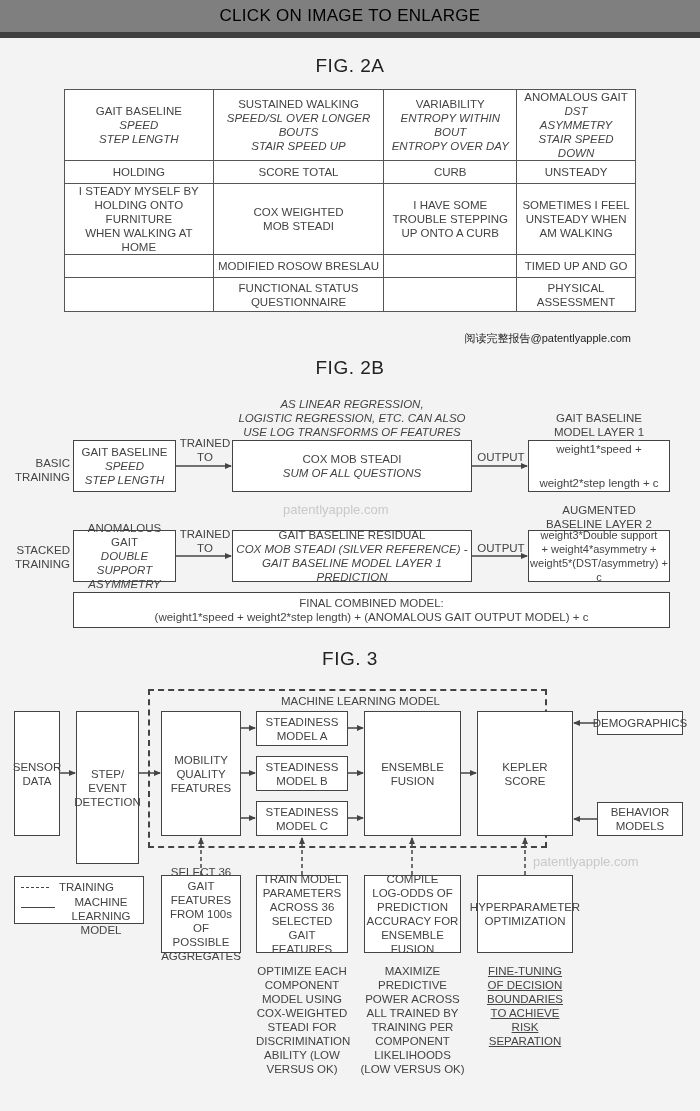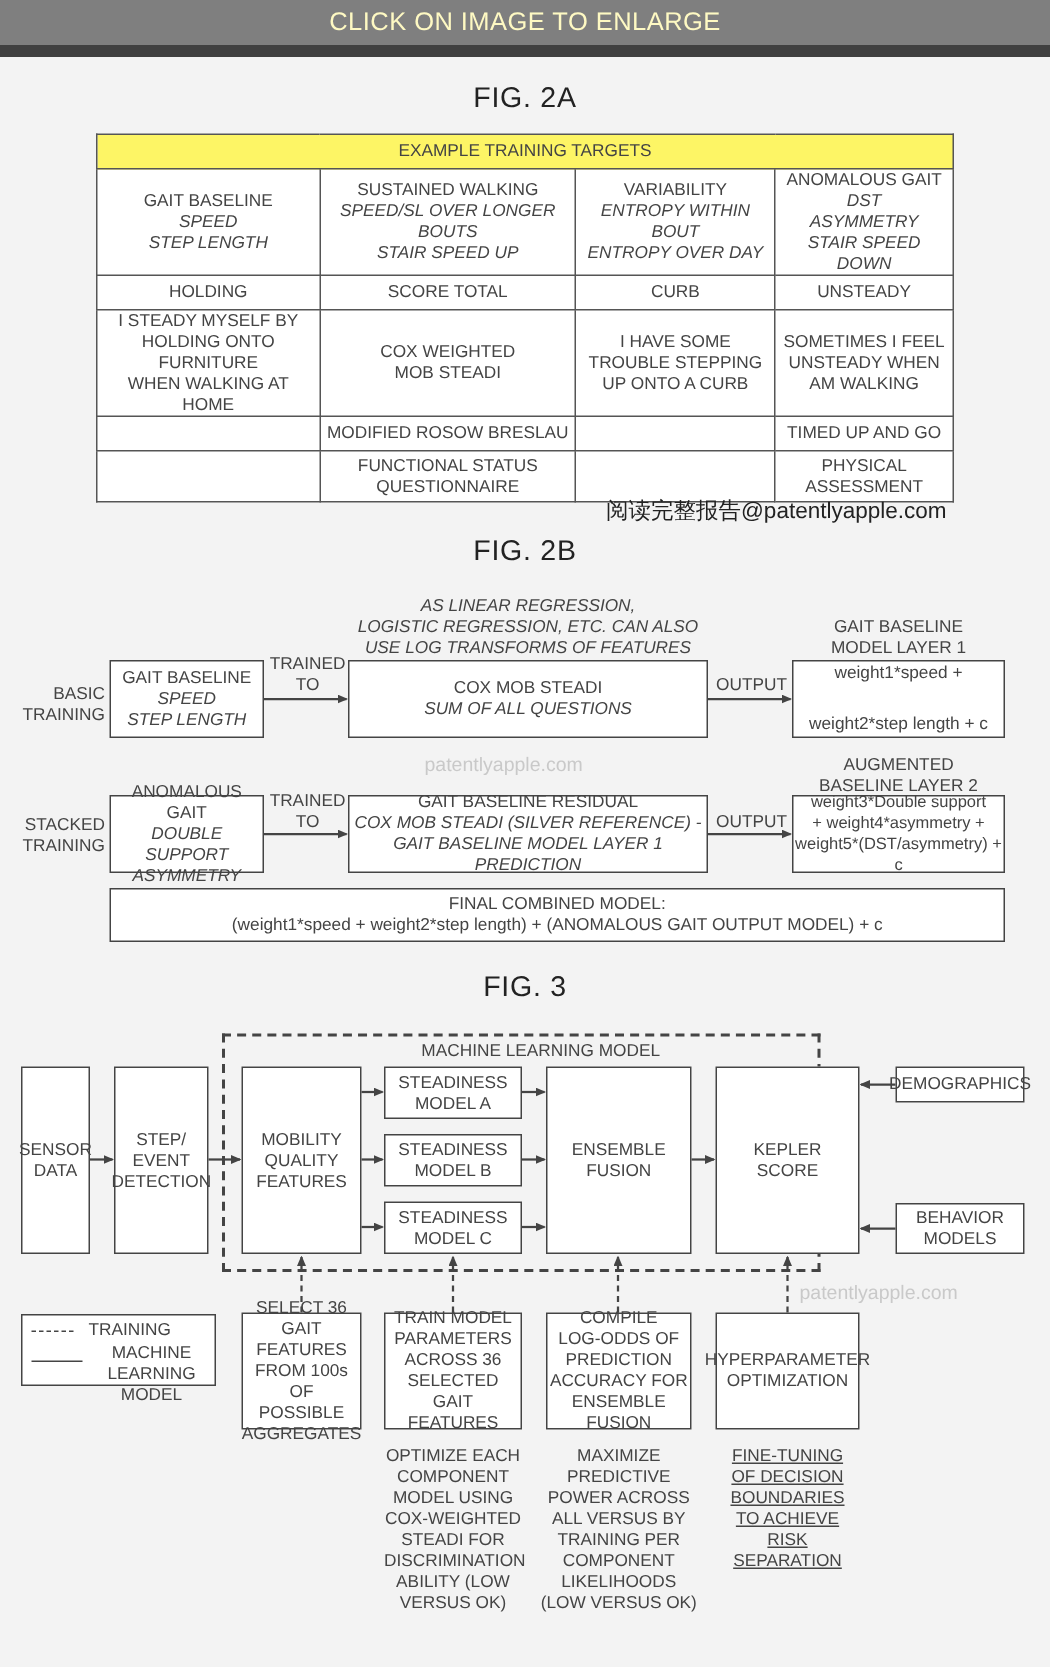--- a/index.html
+++ b/index.html
@@ -1,30 +1,30 @@
 <!DOCTYPE html>
 <html><head>
   <meta charset="utf-8">
   <style>
     * { box-sizing: border-box; margin: 0; padding: 0; }
     html, body { width: 700px; height: 1111px; background: #f3f3f3; overflow: hidden; }
     body { position: relative; font-family: "Liberation Sans", sans-serif; color: #333; }
     .abs { position: absolute; }
-    .banner { left: 0; top: 0; width: 700px; height: 38px; background: #7f7f7f; color: #fef9c3; font-size: 17px; letter-spacing: 0.3px; display: flex; align-items: center; justify-content: center; border-bottom: 8px solid #404040; cursor: pointer; }
+    .banner { left: 0; top: 0; width: 700px; height: 38px; background: #7f7f7f; color: #000000; font-size: 17px; letter-spacing: 0.3px; display: flex; align-items: center; justify-content: center; border-bottom: 6px solid #404040; cursor: pointer; }
     .figtitle { font-size: 19px; color: #222; letter-spacing: 0.5px; width: 700px; text-align: center; left: 0; }
     .b { border: 1.5px solid #444; background: #fff; }
     .c { display: flex; flex-direction: column; align-items: center; justify-content: center; text-align: center; font-size: 11.5px; line-height: 14px; color: #444; }
     .i { font-style: italic; }
     .t { font-size: 11.5px; line-height: 14px; color: #444; text-align: center; }
 
     
     table.ft { position: absolute; left: 64px; top: 89px; width: 572px; border-collapse: collapse; background: #fff; }
     table.ft td { border: 1.5px solid #555; text-align: center; font-size: 11.5px; line-height: 14px; color: #444; padding: 0 2px; vertical-align: middle; }
     table.ft tr.hd td { background: #fdf565; height: 23px; }
-    .wm { font-size: 15px; color: #222; }
+    .wm { font-size: 11px; color: #222; }
     .wm2 { font-size: 13px; color: #c9c9c9; }
     .dash { border: 2px dashed #444; }
     svg.ov { position: absolute; left: 0; top: 0; pointer-events: none; }
   </style>
 </head>
 <body>
 
 <div class="abs banner">
   <span>CLICK ON IMAGE TO ENLARGE</span>
 </div>
@@ -32,23 +32,20 @@
 <div class="abs figtitle" style="top:55px;">FIG. 2A</div>
 
 <table class="ft">
   <colgroup>
       <col style="width:149px">
       <col style="width:171px">
       <col style="width:133px">
       <col style="width:119px">
     </colgroup>
   <tbody>
-      <tr class="hd">
-    <td colspan="4">EXAMPLE TRAINING TARGETS</td>
-  </tr>
   <tr style="height:62px">
     <td>
           <div>GAIT BASELINE</div>
           <div class="i">SPEED</div>
           <div class="i">STEP LENGTH</div>
         </td>
     <td>
           <div>SUSTAINED WALKING</div>
           <div class="i">SPEED/SL OVER LONGER BOUTS</div>
           <div class="i">STAIR SPEED UP</div>
@@ -188,21 +185,21 @@
 
 <div class="abs figtitle" style="top:648px;">FIG. 3</div>
 
 <div class="abs dash" style="left:148px; top:689px; width:399px; height:159px;"></div>
 <div class="abs t" style="left:260px; top:694px; width:180px; text-align:right;">MACHINE LEARNING MODEL</div>
 
 <div class="abs b c" style="left:14px; top:711px; width:46px; height:125px;">
   <div>SENSOR</div>
     <div>DATA</div>
 </div>
-<div class="abs b c" style="left:76px; top:711px; width:63px; height:125px;">
+<div class="abs b c" style="left:76px; top:711px; width:63px; height:153px;">
   <div>STEP/</div>
     <div>EVENT</div>
     <div>DETECTION</div>
 </div>
 <div class="abs b c" style="left:161px; top:711px; width:80px; height:125px;">
   <div>MOBILITY</div>
     <div>QUALITY</div>
     <div>FEATURES</div>
 </div>
 <div class="abs b c" style="left:256px; top:711px; width:92px; height:35px;">
@@ -276,21 +273,21 @@
     <div>COX-WEIGHTED</div>
     <div>STEADI FOR</div>
     <div>DISCRIMINATION</div>
     <div>ABILITY (LOW</div>
     <div>VERSUS OK)</div>
 </div>
 <div class="abs t" style="left:360px; top:964px; width:105px;">
   <div>MAXIMIZE</div>
     <div>PREDICTIVE</div>
     <div>POWER ACROSS</div>
-    <div>ALL VERSUS BY</div>
+    <div>ALL TRAINED BY</div>
     <div>TRAINING PER</div>
     <div>COMPONENT</div>
     <div>LIKELIHOODS</div>
     <div>(LOW VERSUS OK)</div>
 </div>
 <div class="abs t" style="left:477px; top:964px; width:96px;text-decoration:underline;">
   <div>FINE-TUNING</div>
     <div>OF DECISION</div>
     <div>BOUNDARIES</div>
     <div>TO ACHIEVE</div>

